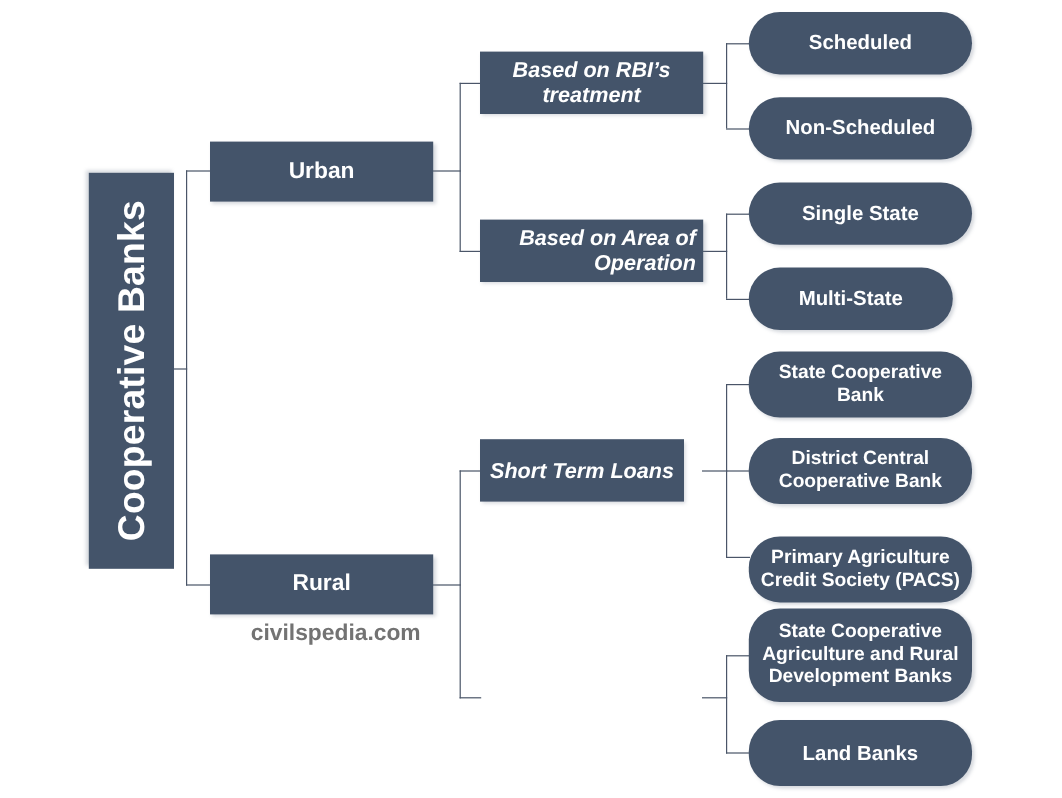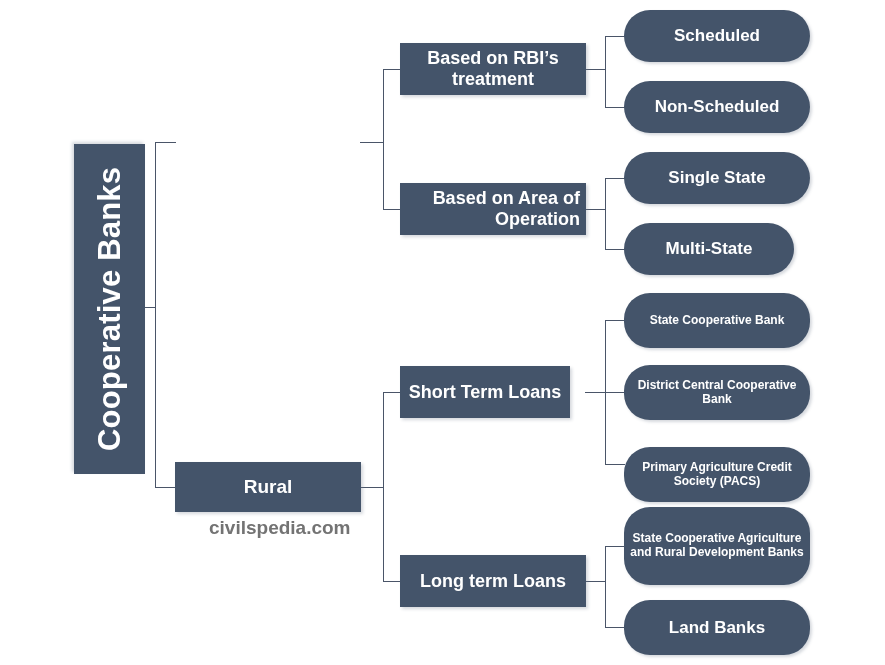--- a/index.html
+++ b/index.html
@@ -33,23 +33,23 @@
     box-shadow: 2px 2px 3px rgba(120,130,145,0.30);
   }
   .node.root {
     writing-mode: vertical-rl;
     transform: rotate(180deg);
     font-size: 31px;
     letter-spacing: 0.2px;
     padding: 6px 2px;
   }
   .lvl2 { font-size: 19px; }
-  .lvl3 { font-size: 18px; }
+  .lvl3 { font-size: 18px; font-style: italic; }
   .lvl4 { font-size: 17px; border-radius: 26px; }
-  .lvl4.small { font-size: 12px; }
+  .lvl4.small { font-size: 16px; }
 
   .connector {
     position: absolute;
     background: #4a5568;
   }
   .connector.h { height: 1px; }
   .connector.v { width: 1px; }
 
   .watermark {
     position: absolute;
@@ -95,30 +95,30 @@
   <div class="connector h" style="left:605px; top:392px; width:20px;"></div>
   <div class="connector h" style="left:605px; top:464px; width:20px;"></div>
 
   <div class="connector h" style="left:585px; top:581px; width:21px;"></div>
   <div class="connector v" style="left:605px; top:546px; height:82px;"></div>
   <div class="connector h" style="left:605px; top:546px; width:20px;"></div>
   <div class="connector h" style="left:605px; top:627px; width:20px;"></div>
 
   <div class="node root" style="left:74px; top:144px; width:71px; height:330px;">Cooperative Banks</div>
 
+  <div class="node lvl2" style="left:175px; top:118px; width:186px; height:50px;">Urban</div>
 
   <div class="node lvl2" style="left:175px; top:462px; width:186px; height:50px;">Rural</div>
 
   <div class="node lvl3" style="left:400px; top:43px; width:186px; height:52px;">Based on RBI’s treatment</div>
 
   <div class="node lvl3" style="left:400px; top:183px; width:186px; height:52px;text-align:right;">Based on Area of Operation</div>
 
   <div class="node lvl3" style="left:400px; top:366px; width:170px; height:52px;">Short Term Loans</div>
 
-  <div class="node lvl3" style="left:400px; top:555px; width:186px; height:52px;">Long term Loans</div>
 
   <div class="node lvl4" style="left:624px; top:10px; width:186px; height:52px;">Scheduled</div>
 
   <div class="node lvl4" style="left:624px; top:81px; width:186px; height:52px;">Non-Scheduled</div>
 
   <div class="node lvl4" style="left:624px; top:152px; width:186px; height:52px;">Single State</div>
 
   <div class="node lvl4" style="left:624px; top:223px; width:170px; height:52px;">Multi-State</div>
 
   <div class="node lvl4 small" style="left:624px; top:293px; width:186px; height:55px;">State Cooperative Bank</div>

